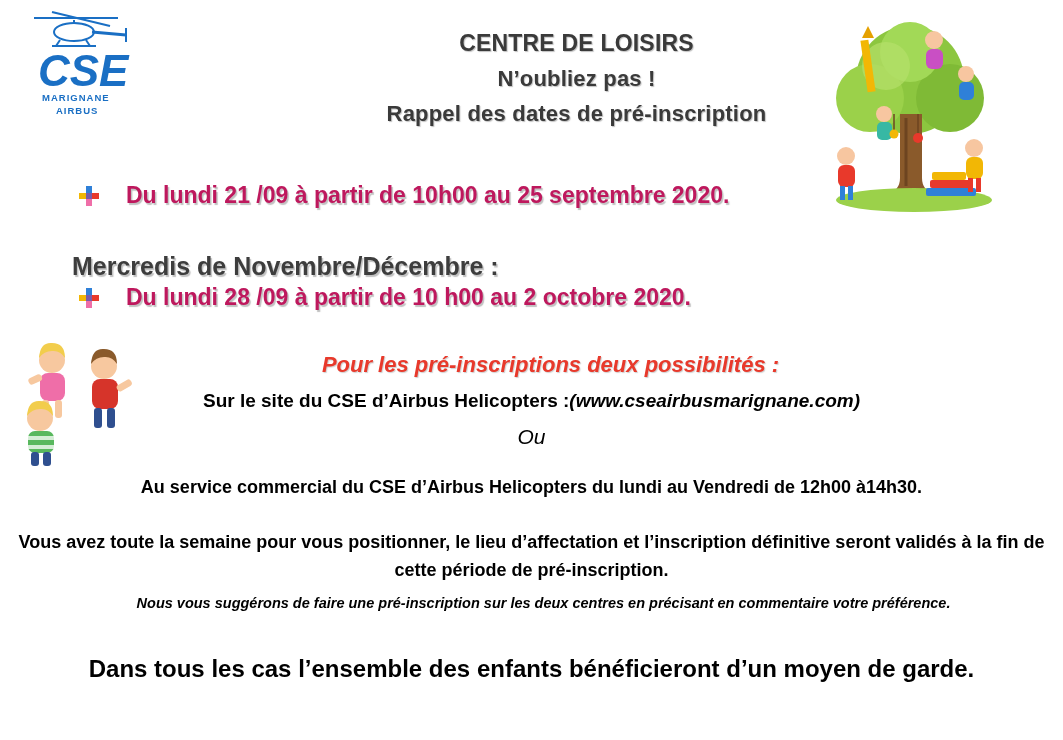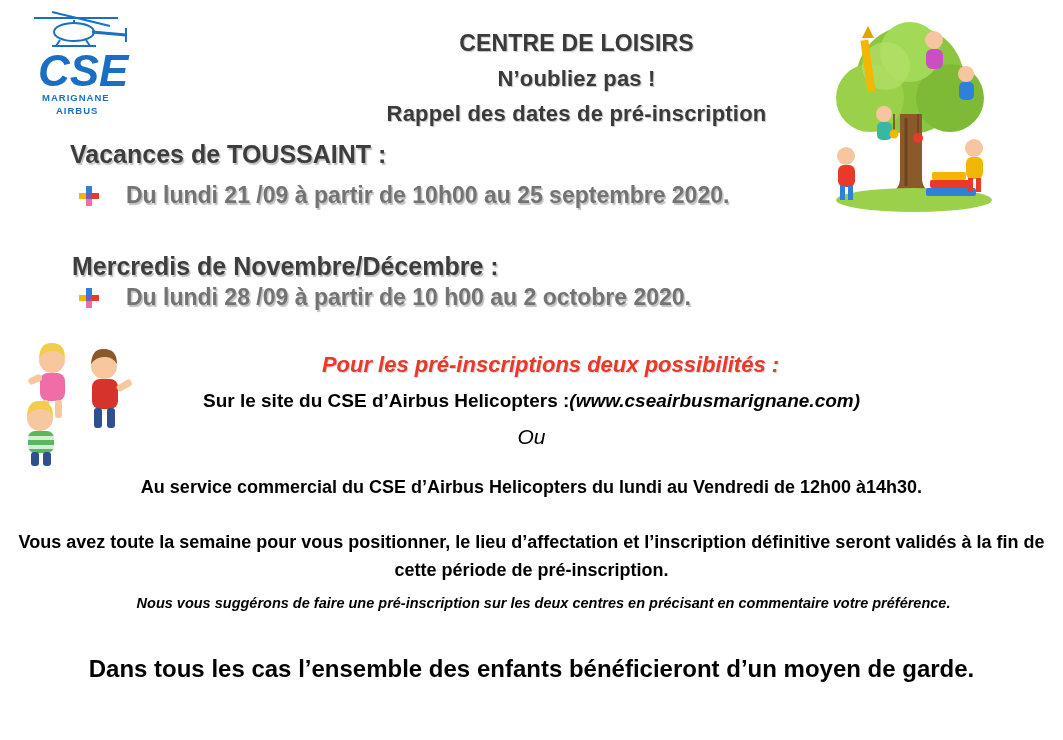--- a/index.html
+++ b/index.html
@@ -98,21 +98,21 @@
     height: 22px;
     margin-right: 26px;
     flex: none;
     position: relative;
   }
   .bullet-mark svg { display: block; }
 
   .bullet-text {
     font-weight: bold;
     font-size: 23px;
-    color: #737373;
+    color: #be185d;
     text-shadow: 1.5px 1.5px 1px rgba(150,150,150,0.6);
   }
 
   
   .red-line {
     position: absolute;
     left: 0;
     top: 352px;
     width: 1063px;
     text-align: center;
@@ -293,21 +293,20 @@
       </g>
     </svg>
   </div>
 
   <div class="title-block">
     <div class="title-line t1">CENTRE DE LOISIRS</div>
     <div class="title-line t3">N’oubliez pas !</div>
     <div class="title-line t2">Rappel des dates de pré-inscription</div>
   </div>
 
-  <div class="section-head s1">Vacances de TOUSSAINT :</div>
   <div class="bullet-row b1">
     <span class="bullet-mark">
       <svg width="22" height="22" viewBox="0 0 22 22" xmlns="http://www.w3.org/2000/svg">
         <rect x="8" y="1" width="6" height="8" fill="#2f80d8"></rect>
         <rect x="8" y="13" width="6" height="8" fill="#ef6ea8"></rect>
         <rect x="1" y="8" width="8" height="6" fill="#f2b705"></rect>
         <rect x="13" y="8" width="8" height="6" fill="#e8392b"></rect>
         <rect x="8" y="8" width="6" height="6" fill="#7a5ca8"></rect>
       </svg>
     </span>

